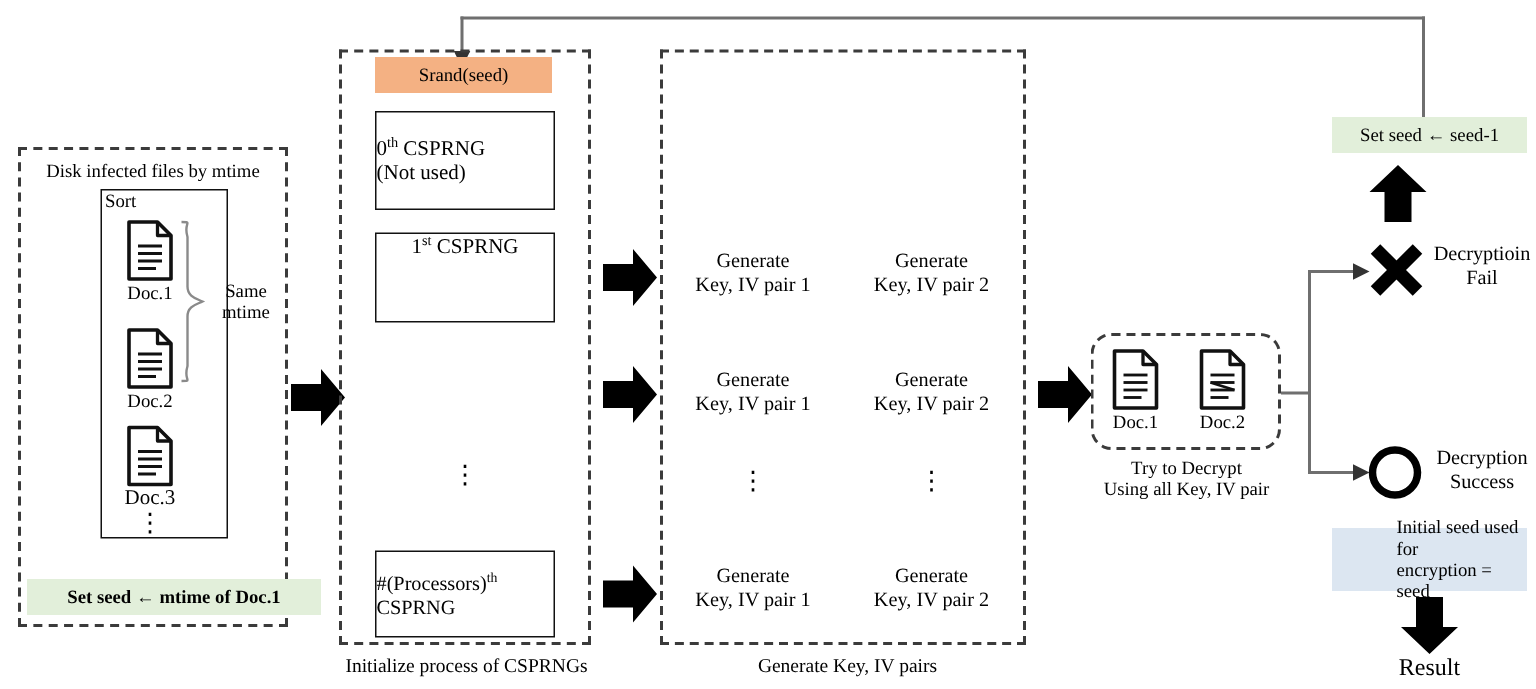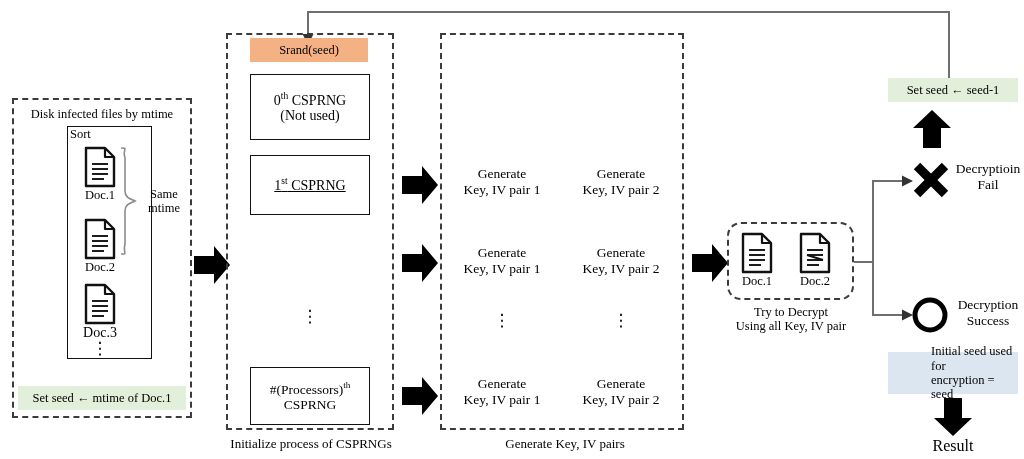--- a/index.html
+++ b/index.html
@@ -22,21 +22,21 @@
     border: 2px dashed #3b3b3b;
     box-sizing: border-box;
     background: transparent;
   }
   .solid-box {
     position: absolute;
     border: 1.6px solid #111111;
     box-sizing: border-box;
     background: #ffffff;
     display: flex;
-    align-items: center;
+    align-items: flex-start;
     justify-content: center;
     text-align: center;
     line-height: 1.12;
   }
   .plain-text {
     position: absolute;
     text-align: center;
     line-height: 1.15;
     white-space: pre-line;
   }
@@ -128,38 +128,38 @@
   <div class="plain-text" style="left:75px; top:325px; width:50px; font-size:14px;">Doc.3</div>
 
   <div class="vdots" style="left:82px; top:340px; width:36px;">⋮</div>
 
   <svg class="abs" style="left:117px; top:146px;" width="22" height="110" viewBox="0 0 22 110">
     <path d="M4 2 C12 2, 5 2, 8 12 L8 45 C8 52, 14 53, 18 55 C14 57, 8 58, 8 65 L8 98 C5 108, 12 108, 4 108" fill="none" stroke="#8a8a8a" stroke-width="1.6"></path>
   </svg>
   <div class="plain-text" style="left:140px; top:187px; width:48px; font-size:12.5px;">Same
 mtime</div>
 
-  <div class="fill-box" style="left:18px; top:386px; width:168px; height:24px; background:#E2EFDA; font-size:12.5px;">Set seed ← mtime of Doc.1</div>
+  <div class="fill-box" style="left:18px; top:386px; width:196px; height:24px; background:#E2EFDA; font-size:12.5px;font-weight:bold;">Set seed ← mtime of Doc.1</div>
 
   <svg class="big-arrow" style="left:192px; top:243px;" width="40" height="44" viewBox="0 0 40 44">
     <polygon points="2,13 22,13 22,3 38,22 22,41 22,31 2,31" fill="#000"></polygon>
   </svg>
 
   <div class="dashed-panel" style="left:226px; top:33px; width:168px; height:397px;"></div>
 
   <div class="fill-box" style="left:250px; top:38px; width:118px; height:24px; background:#F4B183; font-size:12.5px;">Srand(seed)</div>
 
   <div class="solid-box" style="left:250px; top:74px; width:120px; height:66px; font-size:14px; flex-direction:column;">
     <div>
       <span>0</span><span class="sup">th</span><span> CSPRNG</span>
     </div>
     <div>(Not used)</div>
   </div>
 
-  <div class="solid-box" style="left:250px; top:155px; width:120px; height:60px; font-size:14px;text-decoration:underline;">
+  <div class="solid-box" style="left:250px; top:155px; width:120px; height:60px; font-size:14px;">
     <div>
       <span>1</span><span class="sup">st</span><span>  CSPRNG</span>
     </div>
   </div>
 
 
   <div class="vdots" style="left:292px; top:308px; width:36px;">⋮</div>
 
   <div class="solid-box" style="left:250px; top:367px; width:120px; height:58px; font-size:13.5px; flex-direction:column;">
     <div>

